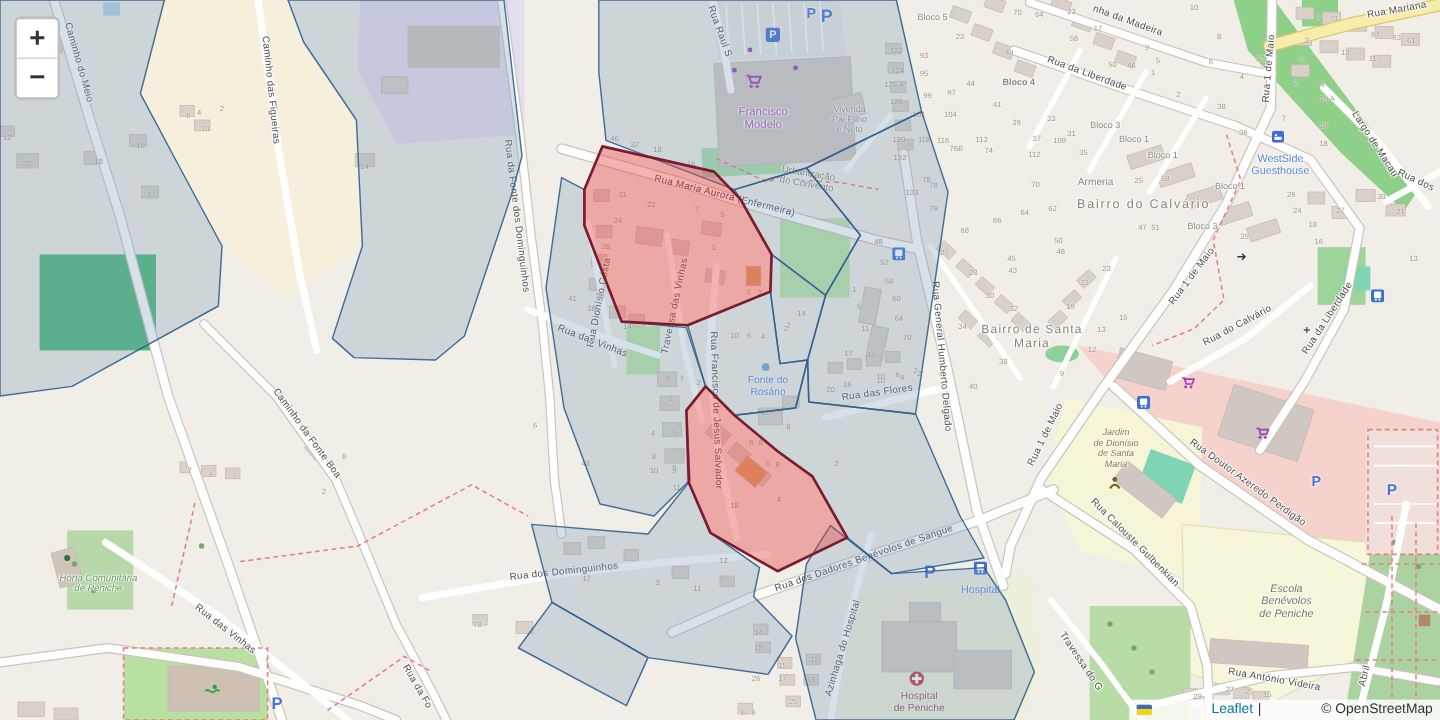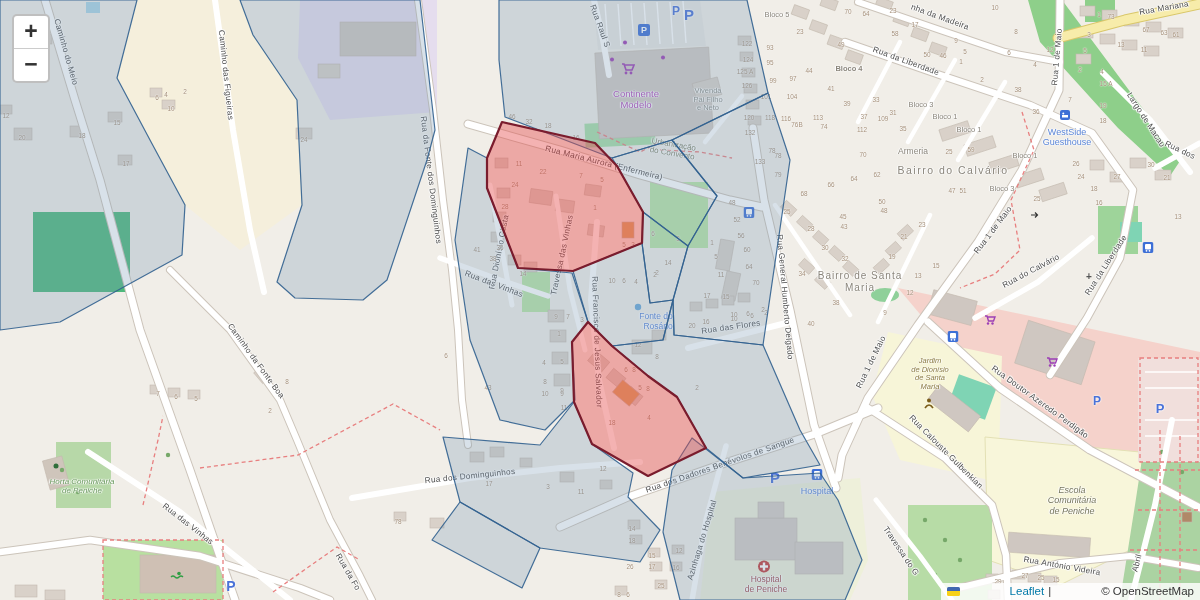--- a/index.html
+++ b/index.html
@@ -422,33 +422,33 @@
       <div class="st" style="left: 1146px; top: 120px; transform: translate(-50%, -50%) rotate(57deg);">Largo de Macau</div>
       <div class="st" style="left: 1180px; top: 150px; transform: translate(-50%, -50%) rotate(25deg);">Rua dos</div>
       <div class="st" style="left: 1040px; top: 402px; transform: translate(-50%, -50%) rotate(36deg);">Rua Doutor Azeredo Perdigão</div>
       <div class="st" style="left: 946px; top: 452px; transform: translate(-50%, -50%) rotate(45deg);">Rua Calouste Gulbenkian</div>
       <div class="st" style="left: 1062px; top: 566px; transform: translate(-50%, -50%) rotate(10deg);">Rua António Videira</div>
       <div class="st" style="left: 901px; top: 551px; transform: translate(-50%, -50%) rotate(56deg);">Travessa do G</div>
       <div class="st" style="left: 256px; top: 361px; transform: translate(-50%, -50%) rotate(54deg);">Caminho da Fonte Boa</div>
       <div class="st" style="left: 348px; top: 572px; transform: translate(-50%, -50%) rotate(60deg);">Rua da Fo</div>
       <div class="st" style="left: 1137px; top: 563px; transform: translate(-50%, -50%) rotate(-76deg);">Abril</div>
       <div class="pl" style="left: 636px; top: 100px; color: rgb(177, 76, 184); font-size: 9.5px; transform: translate(-50%, -50%) rotate(0deg);">
-        <div>Continente</div>
+        <div>Francisco</div>
         <div>Modelo</div>
       </div>
       <div class="pl" style="left: 708px; top: 100px; color: rgb(141, 141, 133); font-size: 7.5px; transform: translate(-50%, -50%) rotate(0deg);">
         <div>Vivenda</div>
         <div>Pai Filho</div>
         <div>e Neto</div>
       </div>
       <div class="pl" style="left: 673px; top: 149px; color: rgb(132, 135, 109); font-size: 8px; transform: translate(-50%, -50%) rotate(10deg);">
         <div>Urbanização</div>
         <div>do Convento</div>
       </div>
-      <div class="pl" style="left: 656px; top: 322px; color: rgb(90, 133, 215); font-size: 8.5px; transform: translate(-50%, -50%) rotate(0deg); text-align: right;">
+      <div class="pl" style="left: 640px; top: 322px; color: rgb(90, 133, 215); font-size: 8.5px; transform: translate(-50%, -50%) rotate(0deg);">
         <div>Fonte do</div>
         <div>Rosário</div>
       </div>
       <div class="pl" style="left: 953px; top: 170px; color: rgb(138, 133, 123); font-size: 10.5px; letter-spacing: 1.5px; transform: translate(-50%, -50%) rotate(0deg);">
         <div>Bairro do Calvário</div>
       </div>
       <div class="pl" style="left: 860px; top: 281px; color: rgb(138, 133, 123); font-size: 10px; letter-spacing: 1px; transform: translate(-50%, -50%) rotate(0deg);">
         <div>Bairro de Santa</div>
         <div>Maria</div>
       </div>
@@ -460,21 +460,21 @@
         <div>Guesthouse</div>
       </div>
       <div class="pl" style="left: 930px; top: 374px; color: rgb(138, 122, 64); font-size: 7.5px; font-style: italic; transform: translate(-50%, -50%) rotate(0deg);">
         <div>Jardim</div>
         <div>de Dionísio</div>
         <div>de Santa</div>
         <div>Maria</div>
       </div>
       <div class="pl" style="left: 1072px; top: 501px; color: rgb(119, 119, 93); font-size: 9px; font-style: italic; transform: translate(-50%, -50%) rotate(0deg);">
         <div>Escola</div>
-        <div>Comunitária</div>
+        <div>Benévolos</div>
         <div>de Peniche</div>
       </div>
       <div class="pl" style="left: 82px; top: 486px; color: rgb(107, 154, 95); font-size: 8px; font-style: italic; transform: translate(-50%, -50%) rotate(0deg);">
         <div>Horta Comunitária</div>
         <div>de Peniche</div>
       </div>
       <div class="pl" style="left: 766px; top: 585px; color: rgb(160, 74, 74); font-size: 8.5px; transform: translate(-50%, -50%) rotate(0deg);">
         <div>Hospital</div>
         <div>de Peniche</div>
       </div>

